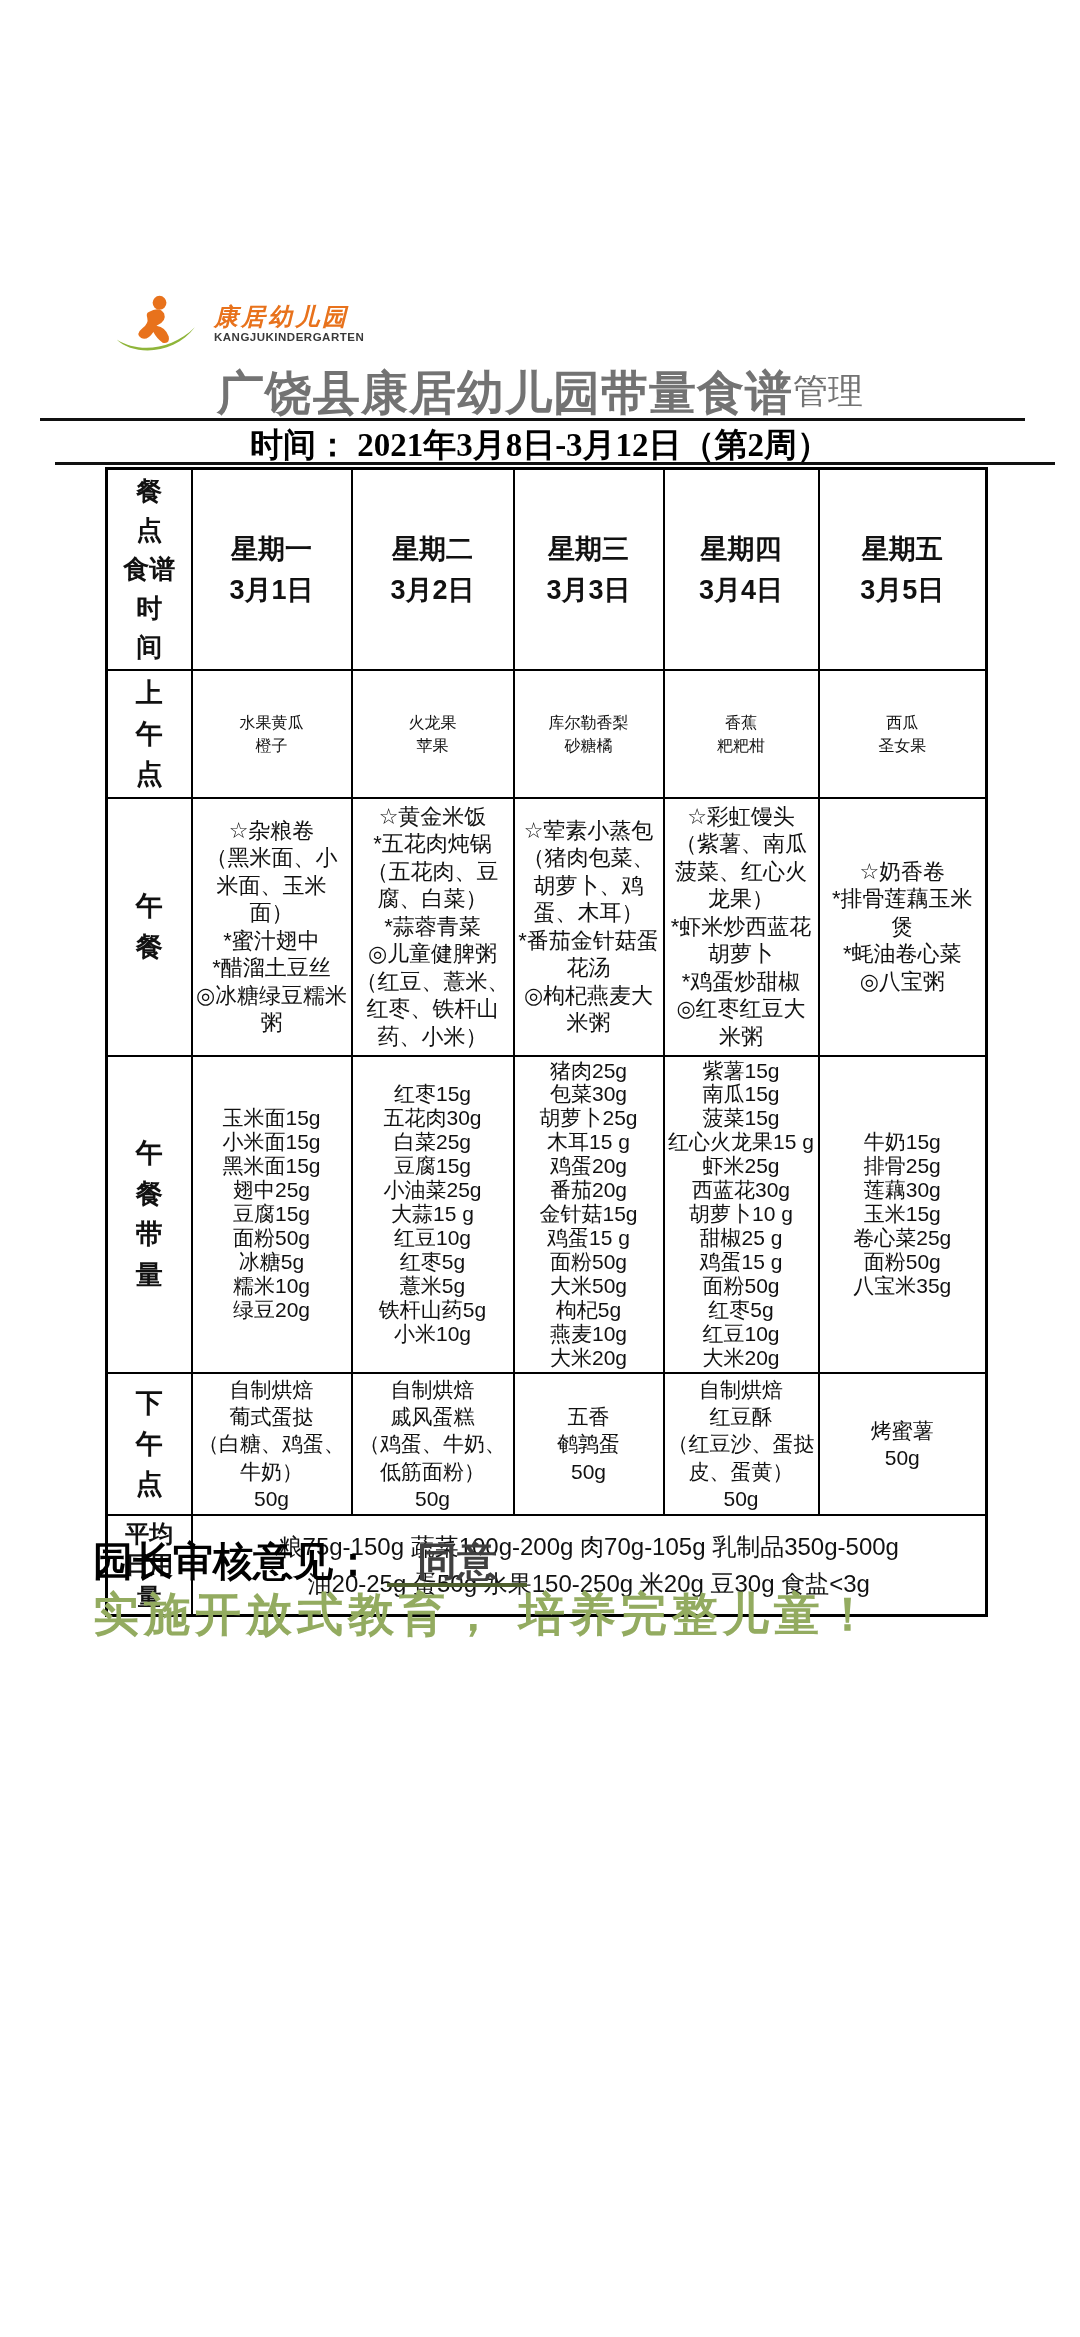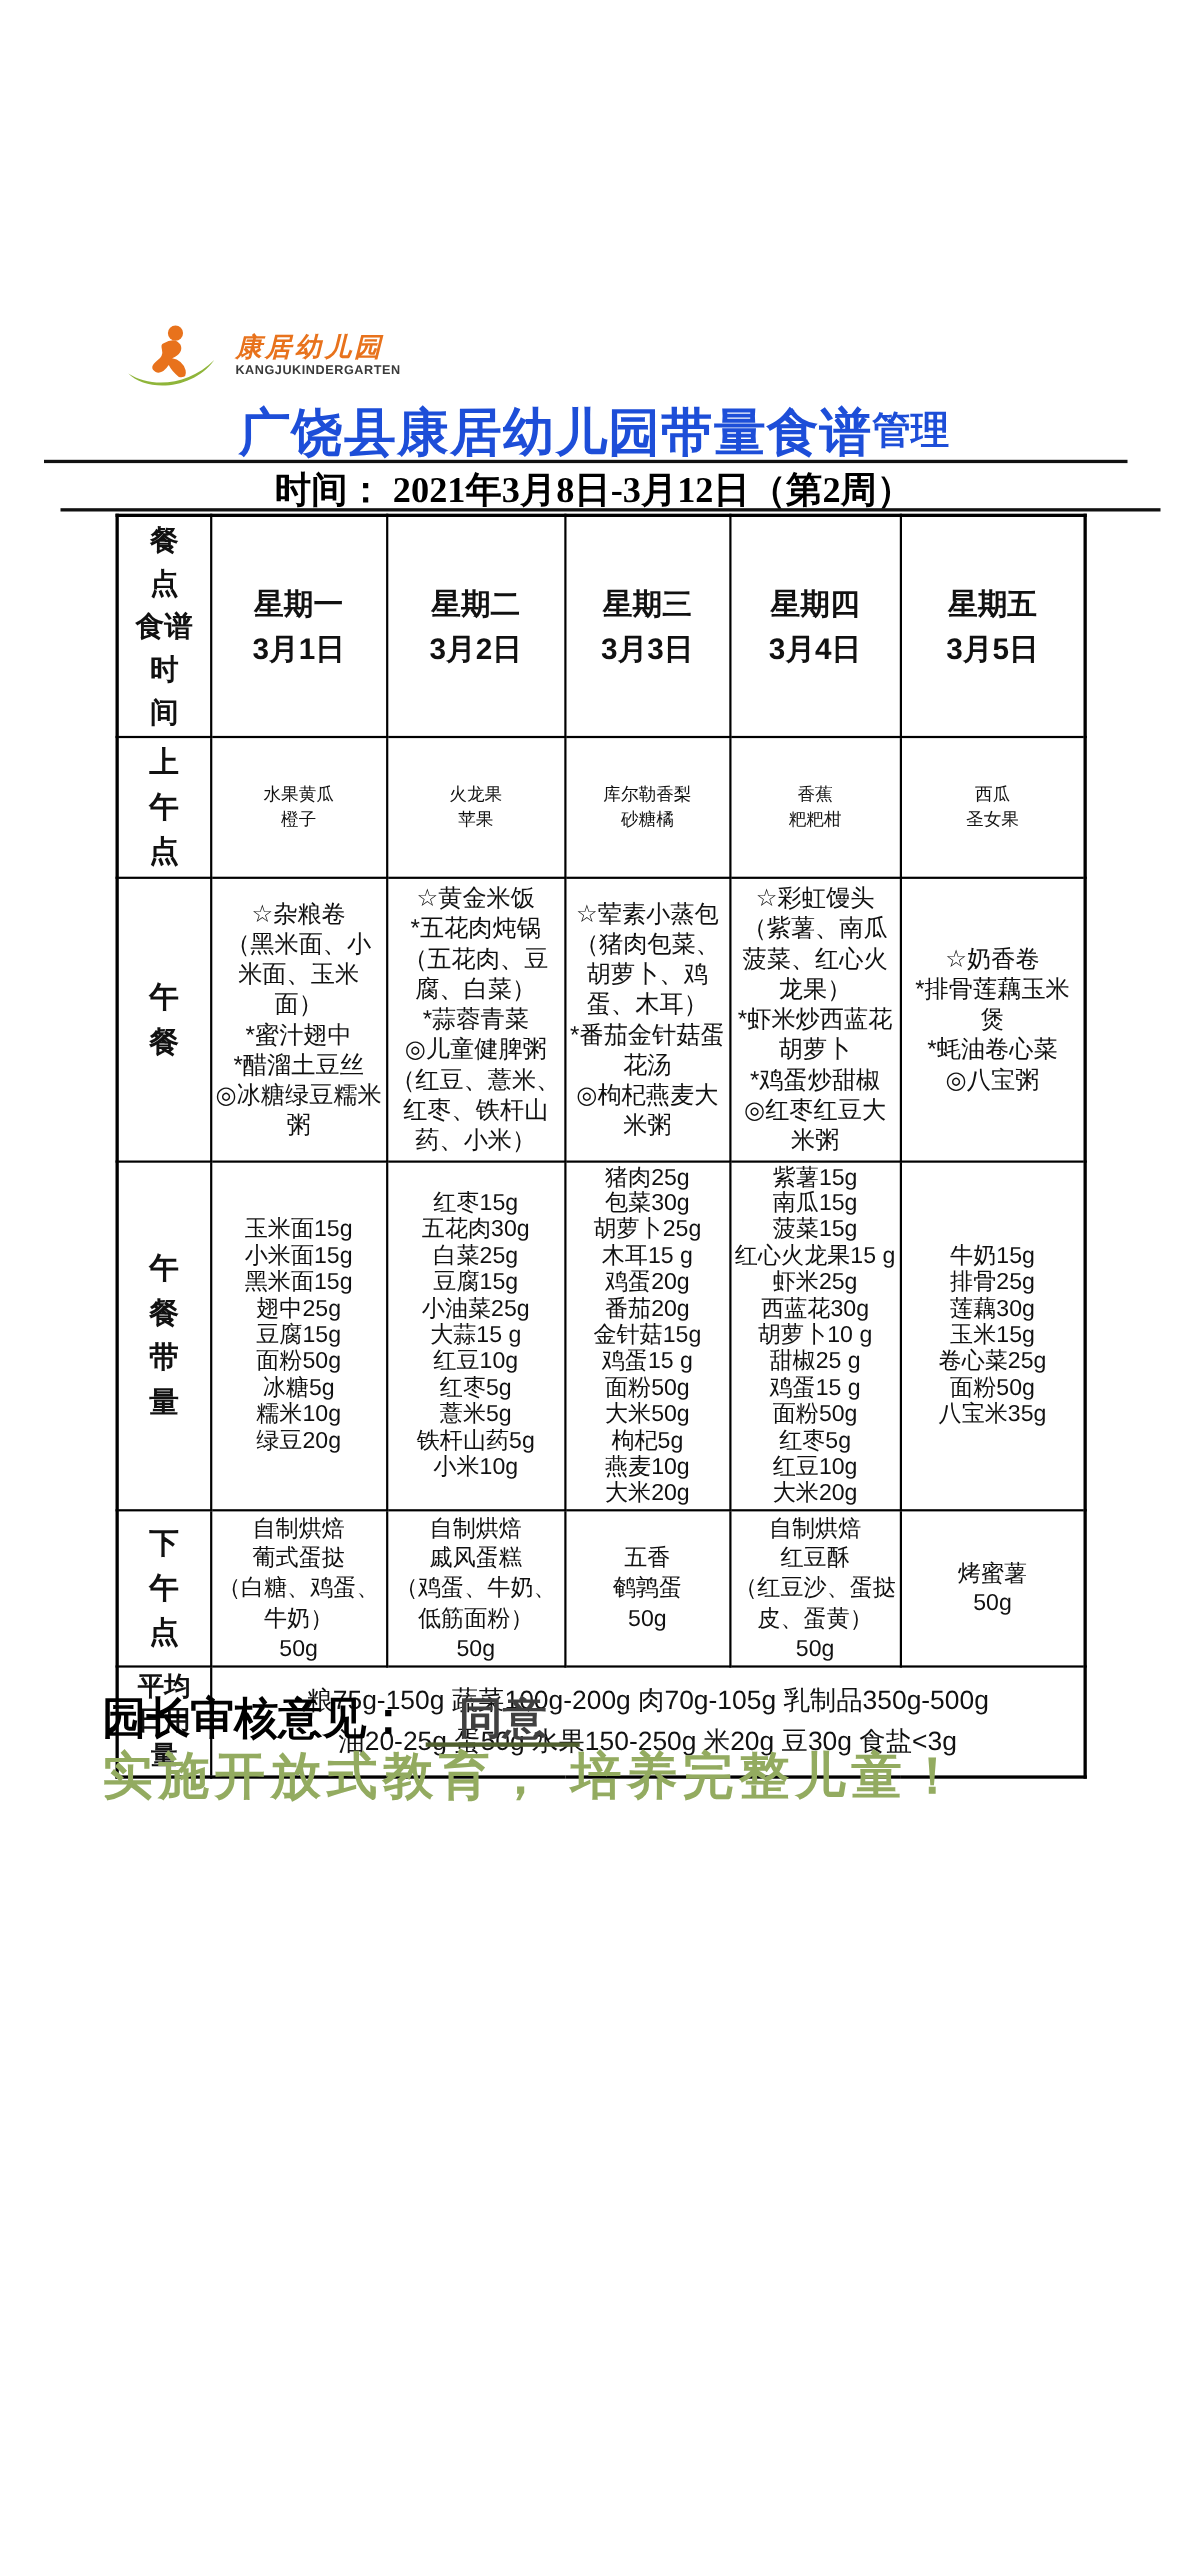--- a/index.html
+++ b/index.html
@@ -12,22 +12,22 @@
   .logo svg{display:block;}
   .logo-text .cn{font-size:24px;font-weight:700;color:#e8721c;letter-spacing:3px;
                  font-style:italic;line-height:1;}
   .logo-text .en{font-size:11.5px;font-weight:700;color:#3a3a3a;letter-spacing:.5px;line-height:1.4;}
 
   
   .wm1{position:absolute;top:336px;right:28px;font-size:35px;font-weight:700;color:#85a053;letter-spacing:1px;}
 
   
   .title-row{position:absolute;top:362px;left:0;width:100%;text-align:center;white-space:nowrap;}
-  .title{font-size:47px;font-weight:800;color:#1d4ed8;letter-spacing:1px;}
-  .wm2{font-size:35px;font-weight:700;color:#1d4ed8;vertical-align:6px;}
+  .title{font-size:47px;font-weight:800;color:#737373;letter-spacing:1px;}
+  .wm2{font-size:35px;font-weight:400;color:#737373;vertical-align:6px;}
 
   .rule1{position:absolute;top:418px;left:40px;width:985px;height:3px;background:#111;}
   .date-line{position:absolute;top:423px;left:0;width:100%;text-align:center;
              font-size:33px;font-weight:800;color:#000;font-family:"Liberation Serif","DejaVu Serif",serif;}
   .rule2{position:absolute;top:462px;left:55px;width:1000px;height:3px;background:#111;}
 
   
   table.menu{position:absolute;left:105px;top:467px;width:880px;table-layout:fixed;
              border-collapse:collapse;border:3px solid #000;}
   table.menu td{border:2px solid #000;text-align:center;vertical-align:middle;padding:2px 3px;}

